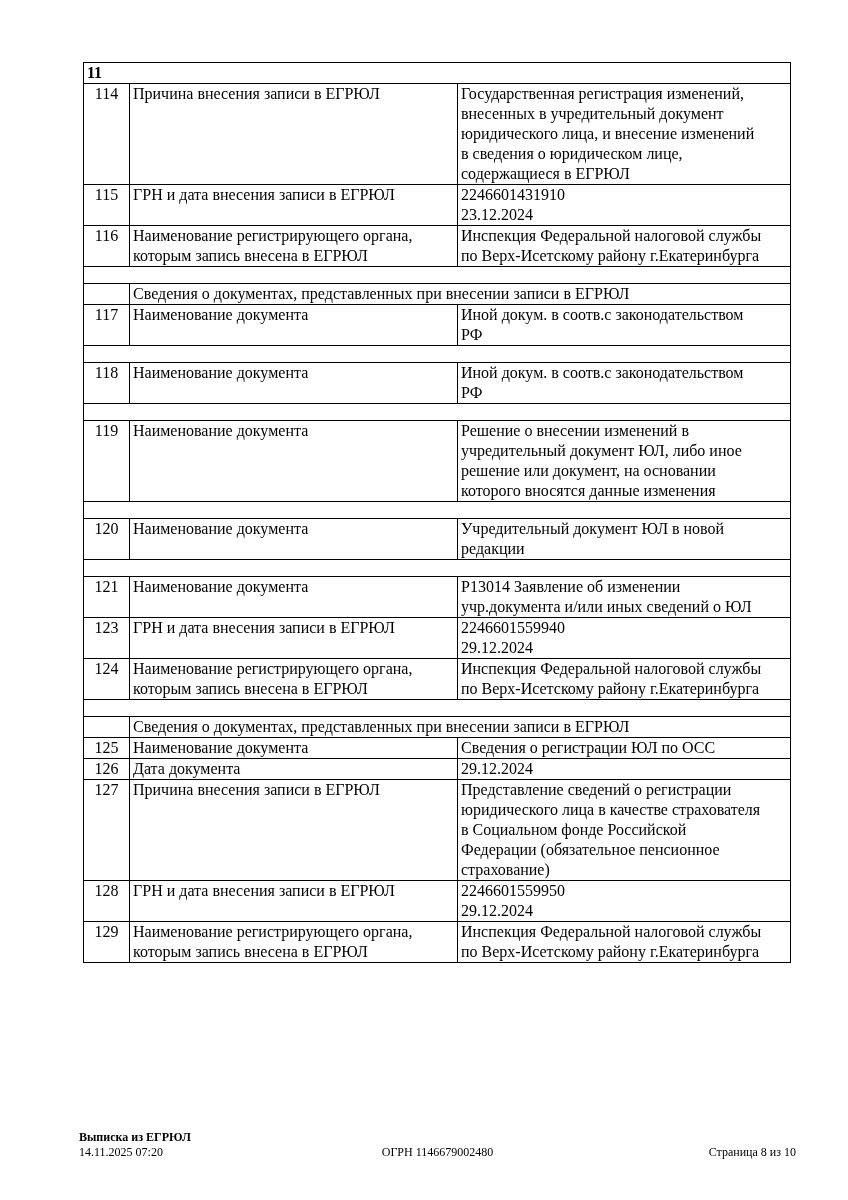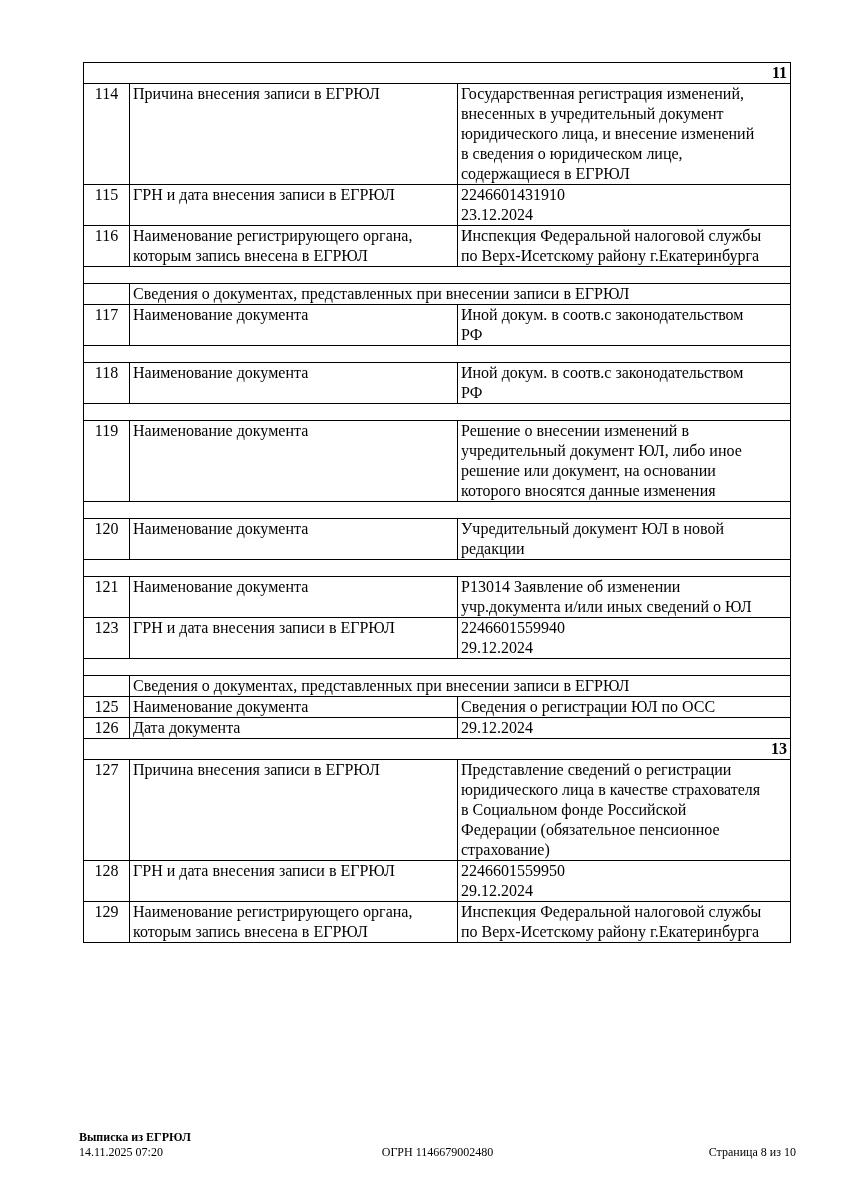--- a/index.html
+++ b/index.html
@@ -32,21 +32,21 @@
     overflow: hidden;
   }
   .num-cell {
     text-align: center;
     padding: 0 1px;
   }
   .label-cell, .value-cell {
     white-space: pre-line;
   }
   .section-cell {
-    text-align: right;
+    text-align: left;
     font-weight: bold;
   }
   .group-cell {
     white-space: nowrap;
   }
   .spacer-cell {
     height: 16px;
     padding: 0;
   }
   .page-footer {
@@ -163,38 +163,42 @@
         <td class="value-cell">Р13014 Заявление об изменении
 учр.документа и/или иных сведений о ЮЛ</td>
       </tr>
       <tr>
         <td class="num-cell">123</td>
         <td class="label-cell">ГРН и дата внесения записи в ЕГРЮЛ</td>
         <td class="value-cell">2246601559940
 29.12.2024</td>
       </tr>
       <tr>
+        <td class="num-cell">124</td>
+        <td class="label-cell">Наименование регистрирующего органа,
+которым запись внесена в ЕГРЮЛ</td>
+        <td class="value-cell">Инспекция Федеральной налоговой службы
+по Верх-Исетскому району г.Екатеринбурга</td>
+      </tr>
+      <tr>
         <td colspan="3" class="spacer-cell"></td>
       </tr>
       <tr>
         <td class="num-cell"></td>
         <td colspan="2" class="group-cell">Сведения о документах, представленных при внесении записи в ЕГРЮЛ</td>
       </tr>
       <tr>
         <td class="num-cell">125</td>
         <td class="label-cell">Наименование документа</td>
         <td class="value-cell">Сведения о регистрации ЮЛ по ОСС</td>
       </tr>
       <tr>
         <td class="num-cell">126</td>
         <td class="label-cell">Дата документа</td>
         <td class="value-cell">29.12.2024</td>
-      </tr>
-      <tr>
-        <td colspan="3" class="section-cell">13</td>
       </tr>
       <tr>
         <td class="num-cell">127</td>
         <td class="label-cell">Причина внесения записи в ЕГРЮЛ</td>
         <td class="value-cell">Представление сведений о регистрации
 юридического лица в качестве страхователя
 в Социальном фонде Российской
 Федерации (обязательное пенсионное
 страхование)</td>
       </tr>

